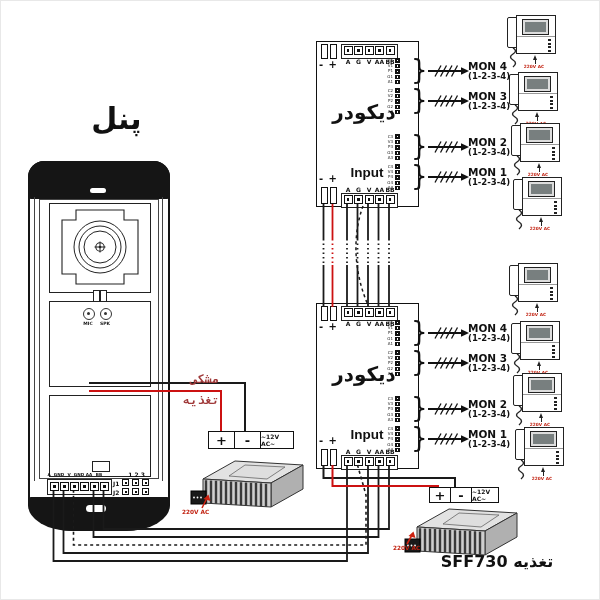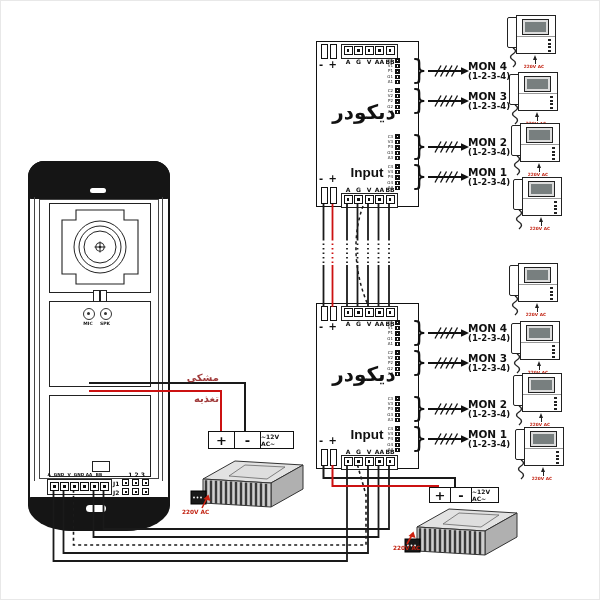--- a/index.html
+++ b/index.html
@@ -57,27 +57,28 @@
   .m-handset{position:absolute;left:0;top:2px;width:9px;height:29px;border:1.3px solid #222;border-radius:2px;background:#fff;}
   .m-body{position:absolute;left:9px;top:0;width:38px;height:37px;border:1.4px solid #222;background:#fff;}
   .m-screen{position:absolute;left:5px;top:3px;width:25px;height:14px;border:1px solid #222;background:#ddd;}
   .m-screen-in{position:absolute;inset:2px;background:#787f7f;}
   .m-line{position:absolute;left:0;top:20px;width:100%;border-top:1px solid #999;}
   .m-btn{position:absolute;width:3.2px;height:2.2px;background:#222;right:4px;}
   .m-cord{position:absolute;left:1px;top:33px;}
   .m-arrow{position:absolute;left:26px;top:40px;width:0;height:0;border-left:2.6px solid transparent;border-right:2.6px solid transparent;border-bottom:5px solid #222;}
   .m-arrow:after{content:"";position:absolute;left:-0.5px;top:5px;width:1px;height:4px;background:#222;}
   .m-mains{position:absolute;left:6px;top:49px;width:42px;text-align:center;font-size:4.3px;font-weight:bold;color:#c22211;}
-  .wire-name{font-size:10px;font-weight:bold;color:#a03a3a;z-index:7;}
+  .wire-name{font-size:12px;font-weight:bold;color:#a03a3a;z-index:7;font-family:Liberation Mono, monospace;}
 </style>
 </head>
 <body>
 
 <div id="stage">
 
+  <div id="panel-title" class="abs ctr">پنل</div>
 
   <div id="panel-body" class="abs">
     <div id="cap-top" class="abs">
       <div id="cap-notch" class="abs"></div>
     </div>
     <div class="abs pframe" style="left:9px;top:36px;width:118px;height:278px;"></div>
     <div class="abs vline" style="left:4px;top:34px;height:284px;"></div>
     <div class="abs vline" style="left:132px;top:34px;height:284px;"></div>
 
     <div class="pmod abs" id="mod1" style="left:19px;top:40px;width:100px;height:88px;">
@@ -149,20 +150,21 @@
     <div class="cell pvolt" style="flex:1;">~12V AC~</div>
   </div>
   <div class="mains abs" style="left:181px;top:508px;width:42px;">220V AC</div>
 
   <div class="psubox abs" style="left:428px;top:486px;width:70px;height:16px;">
     <div class="cell psign" style="width:20px;">+</div>
     <div class="cell psign" style="width:20px;">-</div>
     <div class="cell pvolt" style="flex:1;">~12V AC~</div>
   </div>
   <div class="mains abs" style="left:392px;top:544px;width:42px;">220V AC</div>
+  <div id="sff-label" class="abs" style="left:438px;top:551px;width:116px;">تغذیه SFF730</div>
 
   <div id="decoders">
       <div class="decoder" style="left: 315px; top: 40px;">
         <div class="prect abs" style="left: 4px; top: 2px;"></div>
         <div class="prect abs" style="left: 13px; top: 2px;"></div>
         <div class="plbl abs" style="left: 0px; top: 17px;">- +</div>
         <div class="tgroup abs" style="left: 24px; top: 2px; width: 55px; height: 13px;"></div>
         <div class="tsq abs" style="left: 26.5px; top: 4px;"></div>
         <div class="tlabel abs" style="left: 23px; top: 16px; width: 16px;">A</div>
         <div class="tsq abs" style="left: 37px; top: 4px;"></div>

